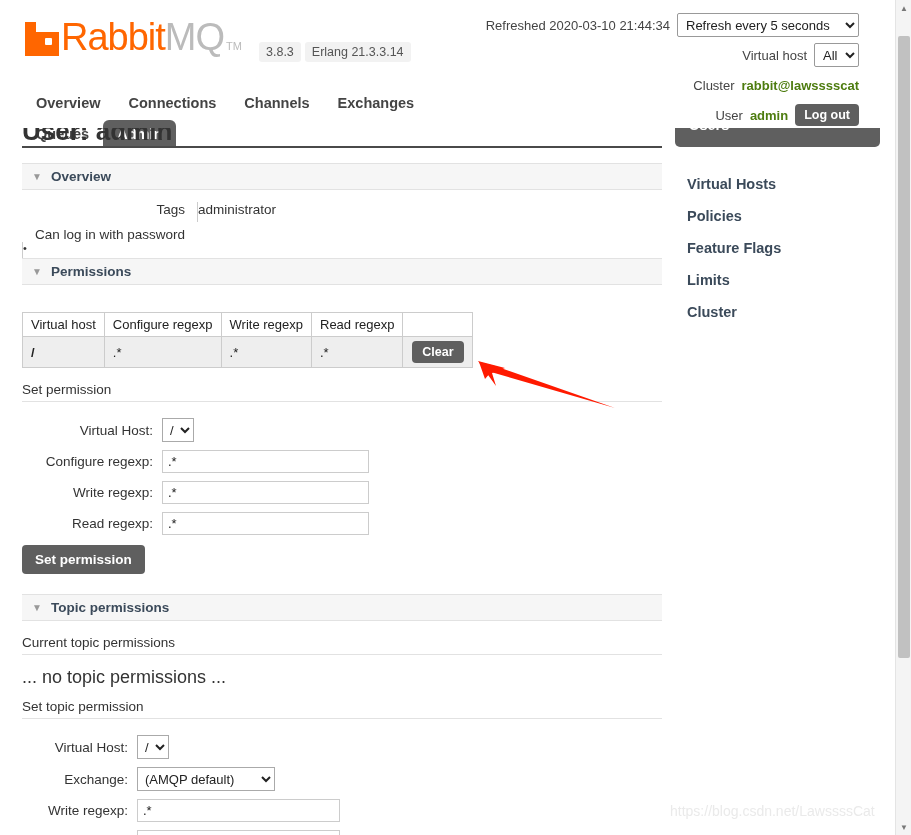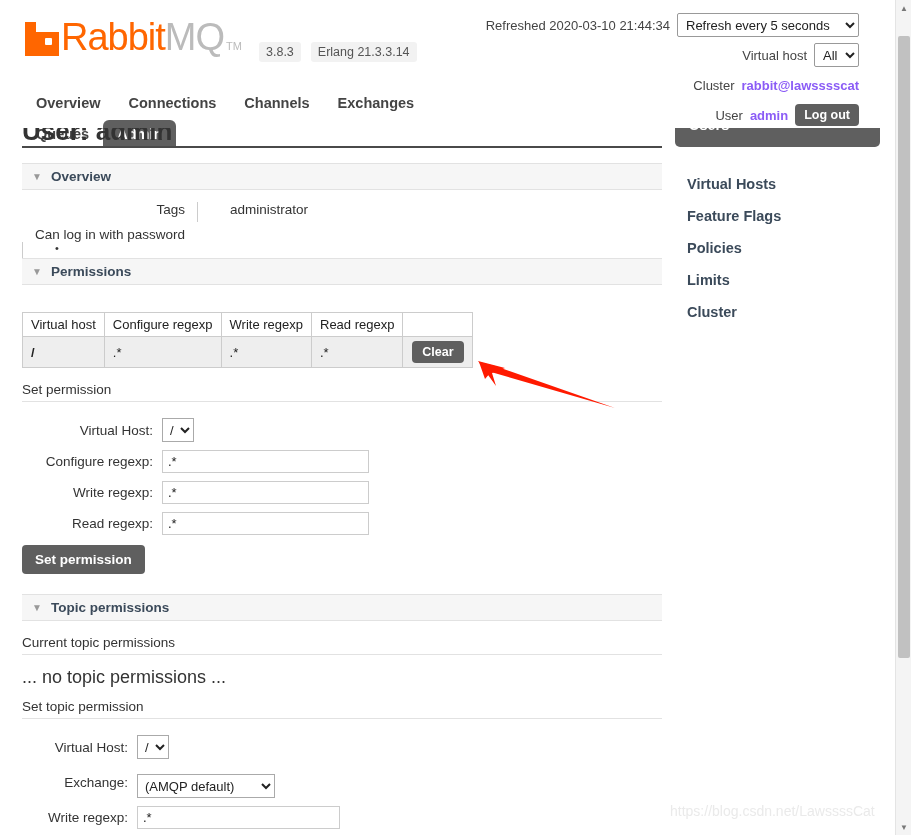--- a/index.html
+++ b/index.html
@@ -52,39 +52,39 @@
   .logo-mq {
     font-size: 38px; font-weight: 400; color: #bbb;
     letter-spacing: -1px; line-height: 38px;
   }
   .logo-tm {
     font-size: 11px; color: #bbb; line-height: 11px;
     margin-left: 2px; margin-bottom: 4px;
   }
   #version-badges {
     position: absolute; left: 259px; top: 42px;
-    display: flex; gap: 10px; align-items: center;
+    display: flex; gap: 4px; align-items: center;
   }
   .badge {
     background: #f2f2f2; color: #555;
     font-size: 12.5px; padding: 3px 7px;
     border-radius: 3px; white-space: nowrap;
   }
 
   
   #header-right {
     position: absolute; right: 36px; top: 13px;
     text-align: right; font-size: 13px; color: #444;
   }
   .hr-row {
     display: flex; align-items: center; justify-content: flex-end;
     margin-bottom: 6px; height: 24px;
   }
   .hr-label { margin-right: 7px; color: #444; white-space: nowrap; }
-  .hr-strong { font-weight: bold; color: #8b5cf6; }
+  .hr-strong { font-weight: bold; color: #4d7c0f; }
   select.hr-select {
     font-family: "Liberation Sans", sans-serif;
     font-size: 13px; color: #222;
     border: 1px solid #999; background: #fff;
     padding: 2px 4px; height: 24px;
     border-radius: 2px;
   }
   #logout-btn {
     background: #5f5f5f; color: #fff;
     border: none; border-radius: 4px;
@@ -143,21 +143,21 @@
     display: flex; align-items: flex-start;
     font-size: 13.5px; color: #333;
     margin-bottom: 5px;
   }
   .fl-label {
     width: 175px; text-align: right; padding-right: 12px;
     color: #333; white-space: nowrap;
   }
   .fl-div {
     border-left: 1px solid #ccc;
-    padding-left: 32px; min-height: 20px;
+    padding-left: 0; min-height: 20px;
     color: #333;
   }
   .sub-label {
     font-size: 13.5px; color: #333;
     padding-bottom: 4px;
     border-bottom: 1px solid #e2e2e2;
   }
   .plain-label { font-size: 18px; color: #333; }
 
   
@@ -427,21 +427,21 @@
         <div class="plain-label" style="margin-top:12px;">... no topic permissions ...</div>
         <div class="sub-label" style="margin-top:11px;">Set topic permission</div>
 
         <div style="margin-top:16px;">
           <div class="frow">
             <span class="lbl" style="width:115px;">Virtual Host:</span>
             <select class="sel" id="topic-vhost-select"><option>/</option></select>
           </div>
           <div class="frow">
             <span class="lbl" style="width:115px;">Exchange:</span>
-            <select class="sel" id="topic-exchange-select" style="width:138px;margin-top:7px;"><option>(AMQP default)</option><option>amq.direct</option><option>amq.fanout</option><option>amq.topic</option><option>amq.headers</option><option>amq.match</option><option>amq.rabbitmq.trace</option></select>
+            <select class="sel" id="topic-exchange-select" style="width:138px;"><option>(AMQP default)</option><option>amq.direct</option><option>amq.fanout</option><option>amq.topic</option><option>amq.headers</option><option>amq.match</option><option>amq.rabbitmq.trace</option></select>
           </div>
           <div class="frow">
             <span class="lbl" style="width:115px;">Write regexp:</span>
             <input class="txt" style="width: 203px;" value=".*">
           </div>
           <div class="frow">
             <span class="lbl" style="width:115px;">Read regexp:</span>
             <input class="txt" style="width: 203px;" value=".*">
           </div>
         </div>
@@ -451,22 +451,22 @@
   </div>
 
   <div id="side-divider"></div>
 
   <div id="sidebar">
     <div class="side-clip">
       <span>Users</span>
     </div>
     <div id="sidebar-list">
       <div class="side-item">Virtual Hosts</div>
+      <div class="side-item">Policies</div>
       <div class="side-item">Feature Flags</div>
-      <div class="side-item">Policies</div>
       <div class="side-item">Limits</div>
       <div class="side-item">Cluster</div>
     </div>
   </div>
 
   <svg id="arrow-annot" viewBox="0 0 170 75">
     <polygon id="arrow-shape" points="150,60 30,18 14,14 20,31 26,24" fill="#ff1a00"></polygon>
     <polygon id="arrow-head" points="13,13 40,20 27,25 31,38" fill="#ff1a00"></polygon>
   </svg>
 

